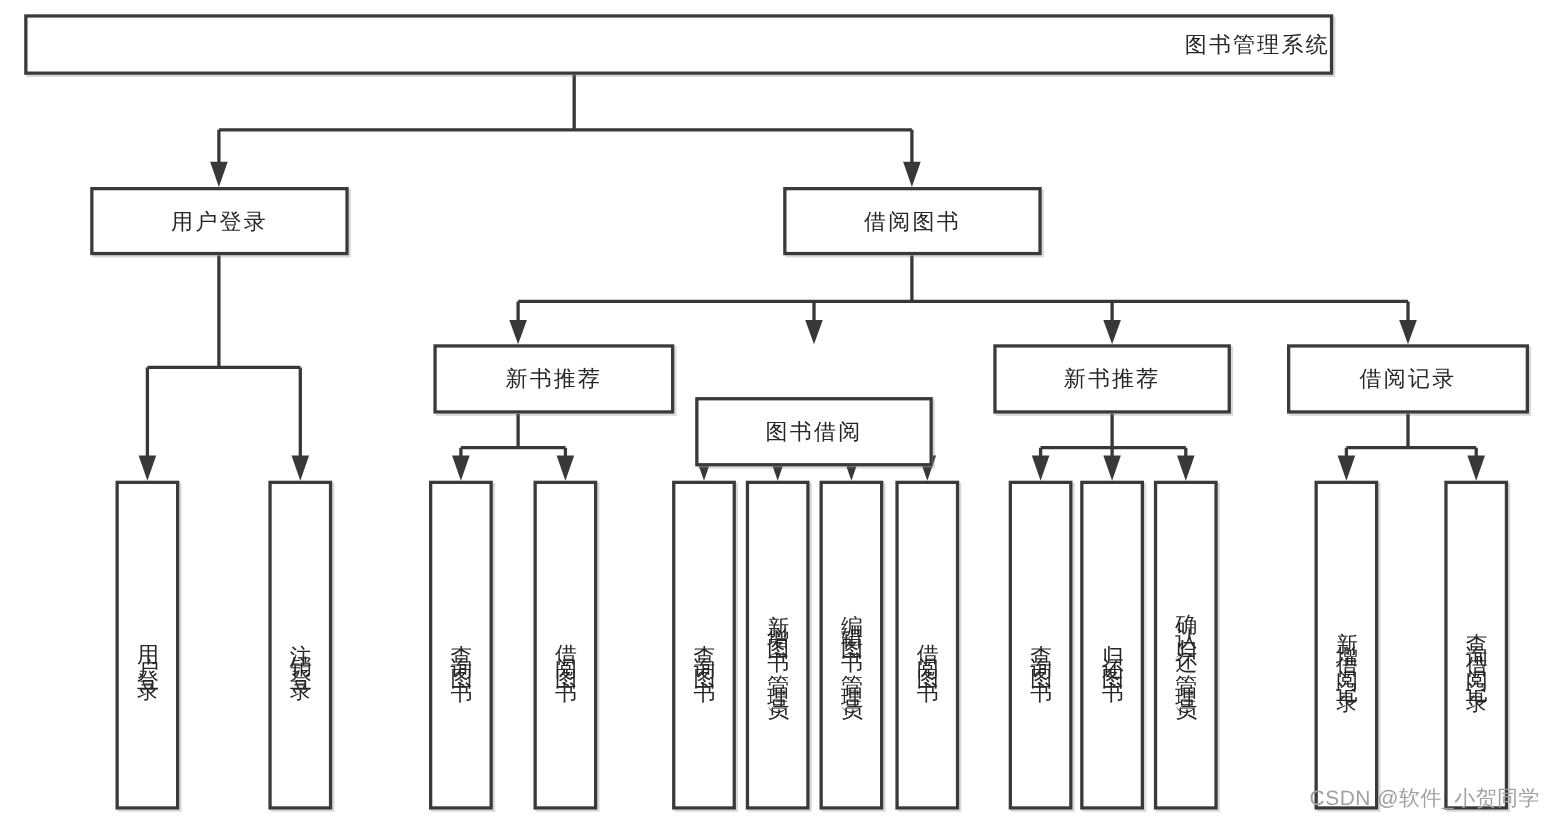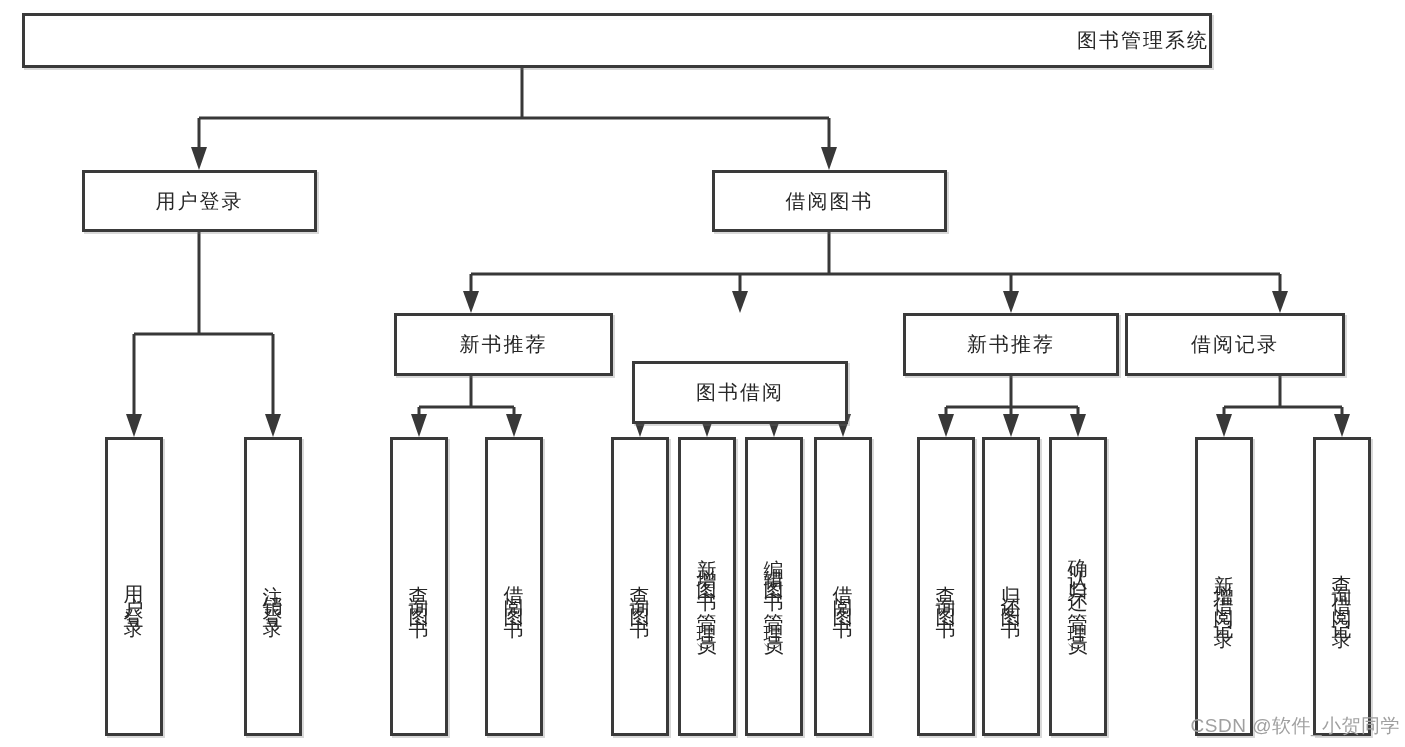--- a/index.html
+++ b/index.html
@@ -110,21 +110,21 @@
 
   <div class="box" style="left:362px; top:313px; width:219px; height:63px;margin-left:32px;">
     <span class="hlabel">新书推荐</span>
   </div>
   <div class="box" style="left:632px; top:313px; width:216px; height:63px;margin-top:48px;">
     <span class="hlabel">图书借阅</span>
   </div>
   <div class="box" style="left:903px; top:313px; width:216px; height:63px;">
     <span class="hlabel">新书推荐</span>
   </div>
-  <div class="box" style="left:1125px; top:313px; width:220px; height:63px;">
+  <div class="box" style="left:1170px; top:313px; width:220px; height:63px;">
     <span class="hlabel">借阅记录</span>
   </div>
 
   <div class="box" style="left:105px; top:437px; width:58px; height:299px;">
     <span class="vlabel">用户登录</span>
   </div>
   <div class="box" style="left:244px; top:437px; width:58px; height:299px;">
     <span class="vlabel">注销登录</span>
   </div>
 

